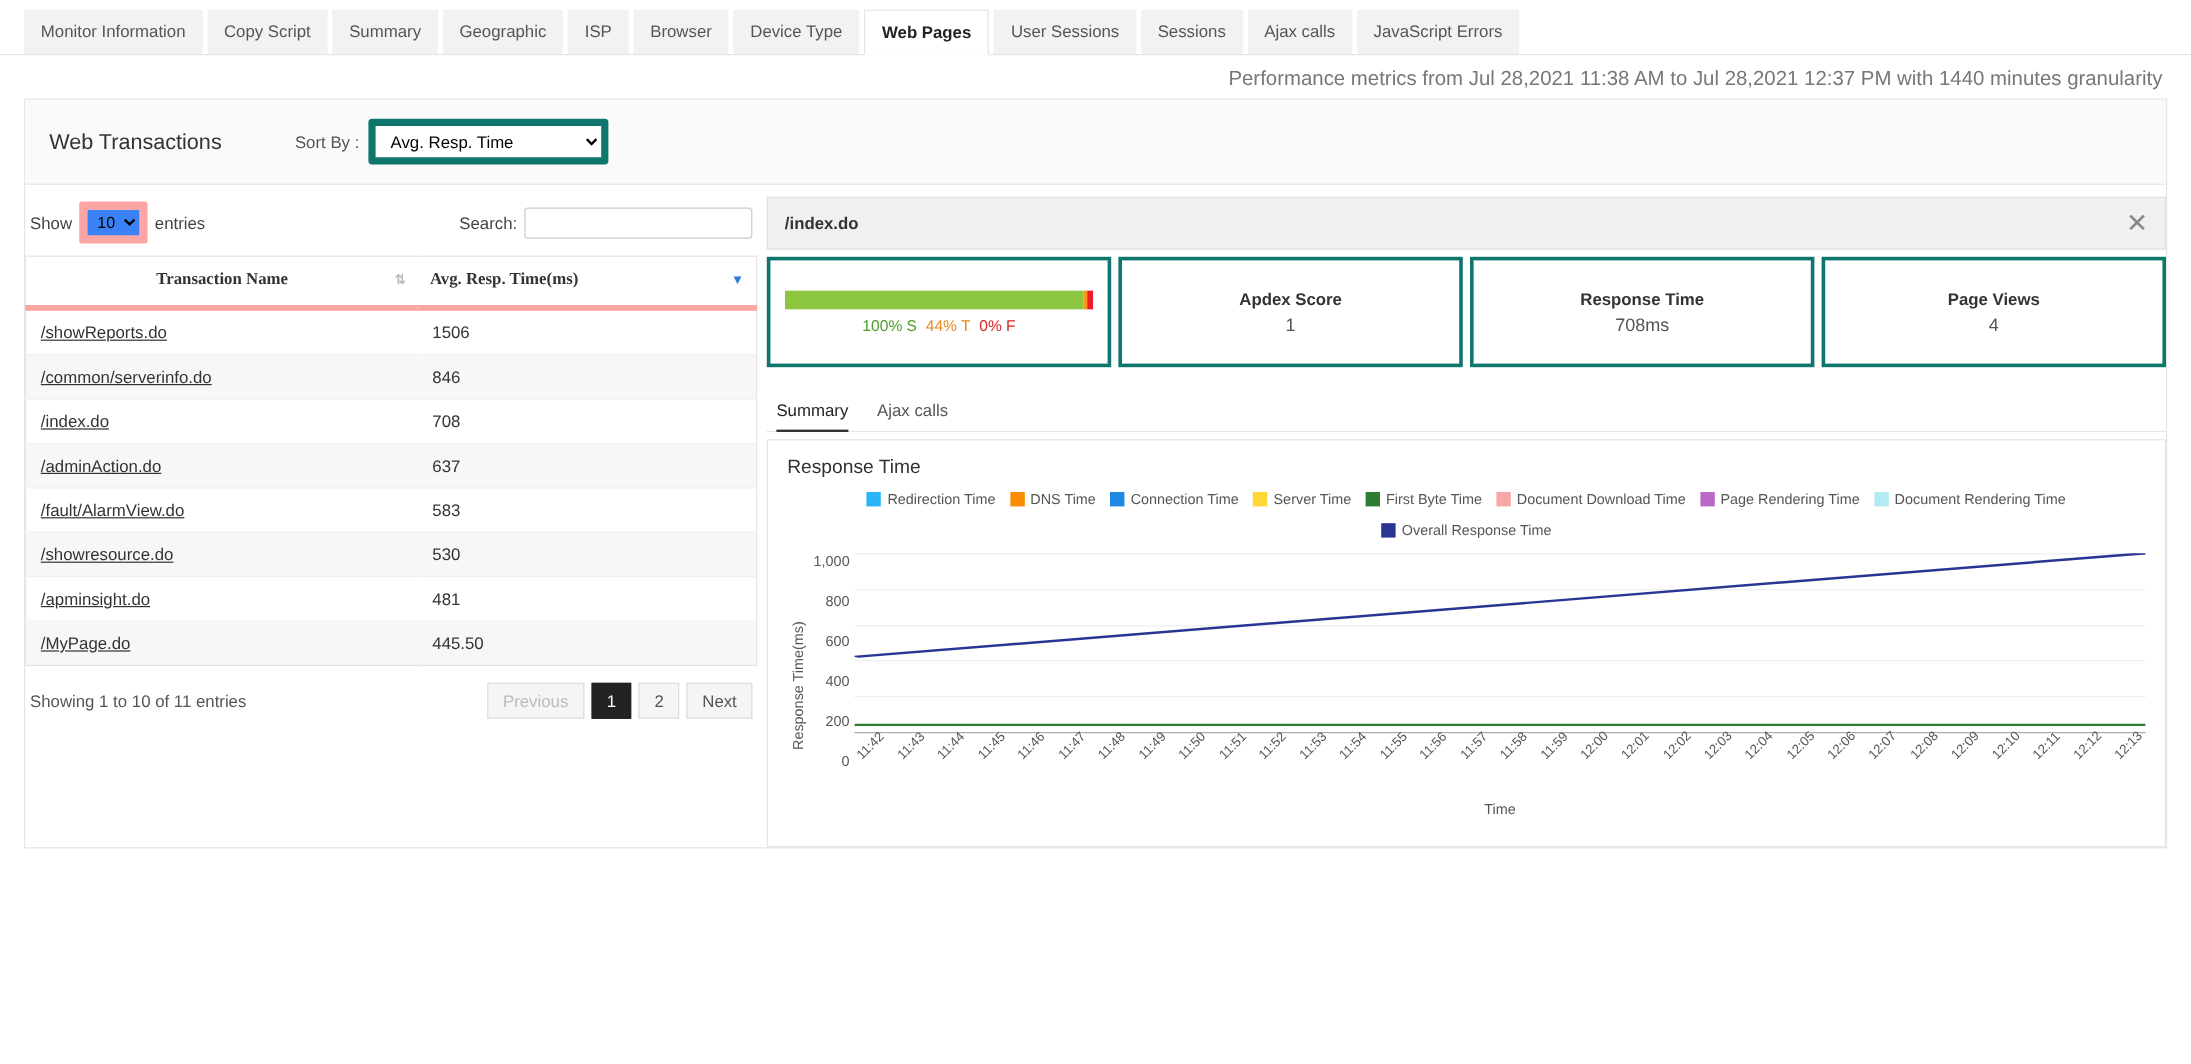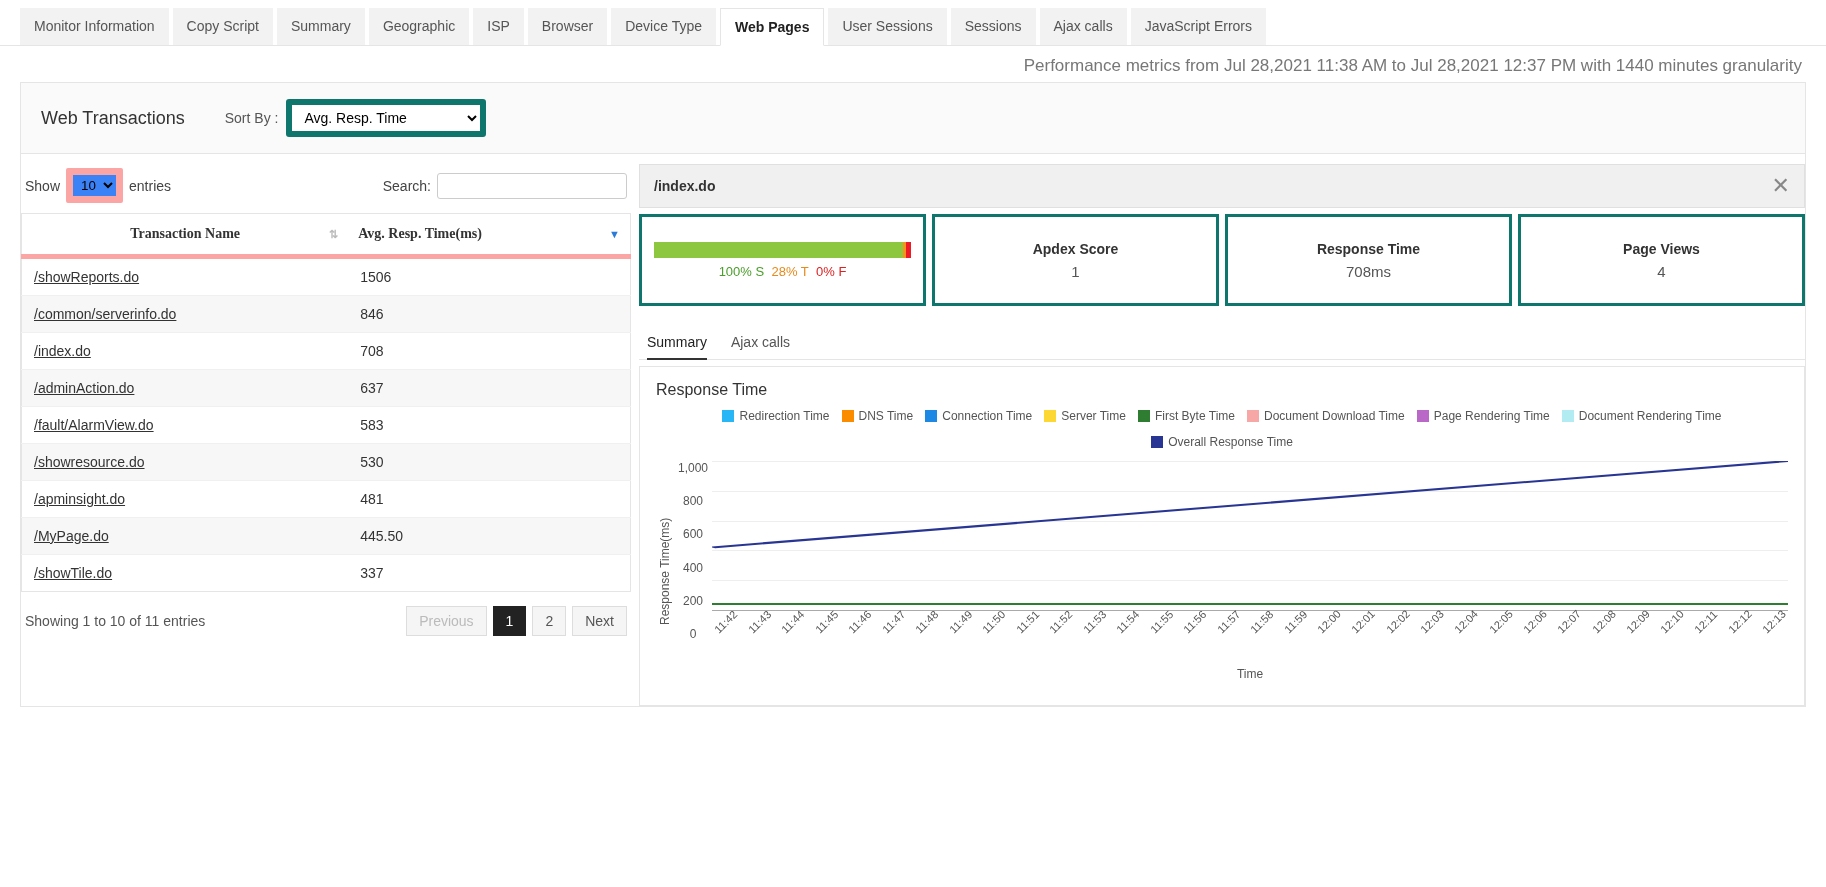--- a/index.html
+++ b/index.html
@@ -47,21 +47,21 @@
     display: flex;
     align-items: center;
     padding: 16px 20px;
     border-bottom: 1px solid #e5e5e5;
     background: #fafafa;
   }
   .panel-header h2 {
     font-size: 18px;
     font-weight: 400;
     color: #333;
-    margin-right: 40px;
+    margin-right: 61px;
   }
   .sortby {
     display: flex;
     align-items: center;
     gap: 8px;
     color: #555;
     font-size: 14px;
   }
   .sortby select {
     padding: 4px 8px;
@@ -259,21 +259,21 @@
     transform: rotate(180deg);
     font-size: 12px;
     color: #555;
     text-align: center;
     padding: 0 2px;
   }
   .yaxis-ticks {
     display: flex;
     flex-direction: column;
     justify-content: space-between;
-    align-items: center;
+    align-items: flex-end;
     padding: 0 4px;
     font-size: 12px;
     color: #555;
     height: 180px;
   }
   .plot-wrap { flex:1; display:flex; flex-direction:column; }
   .plot {
     flex:1;
     position: relative;
     border-bottom: 1px solid #aaa;
@@ -385,24 +385,20 @@
                 <td>530</td>
               </tr>
               <tr>
                 <td class="name"><a href="#">/apminsight.do</a></td>
                 <td>481</td>
               </tr>
               <tr>
                 <td class="name"><a href="#">/MyPage.do</a></td>
                 <td>445.50</td>
               </tr>
-              <tr>
-                <td class="name"><a href="#">/showTile.do</a></td>
-                <td>337</td>
-              </tr>
             </tbody>
         </table>
 
         <div class="table-footer">
           <div class="info">Showing 1 to 10 of 11 entries</div>
           <div class="pager" id="pager">
               <div class="pbtn disabled">Previous</div>
               <div class="pbtn active">1</div>
               <div class="pbtn">2</div>
               <div class="pbtn">Next</div>
@@ -419,21 +415,21 @@
         <div class="cards">
           <div class="card">
             <div class="healthbar-wrap">
               <div class="healthbar">
                 <div class="hb-s" id="hb-s" style="width: 97%;"></div>
                 <div class="hb-t" id="hb-t" style="width: 1%;"></div>
                 <div class="hb-f" id="hb-f" style="width: 2%;"></div>
               </div>
               <div class="healthtext">
                 <span class="s">100% S</span>&nbsp;
-                <span class="t">28% T</span>&nbsp;
+                <span class="t">44% T</span>&nbsp;
                 <span class="f">0% F</span>
               </div>
             </div>
           </div>
           <div class="card">
             <div class="label">Apdex Score</div>
             <div class="value">1</div>
           </div>
           <div class="card">
             <div class="label">Response Time</div>

